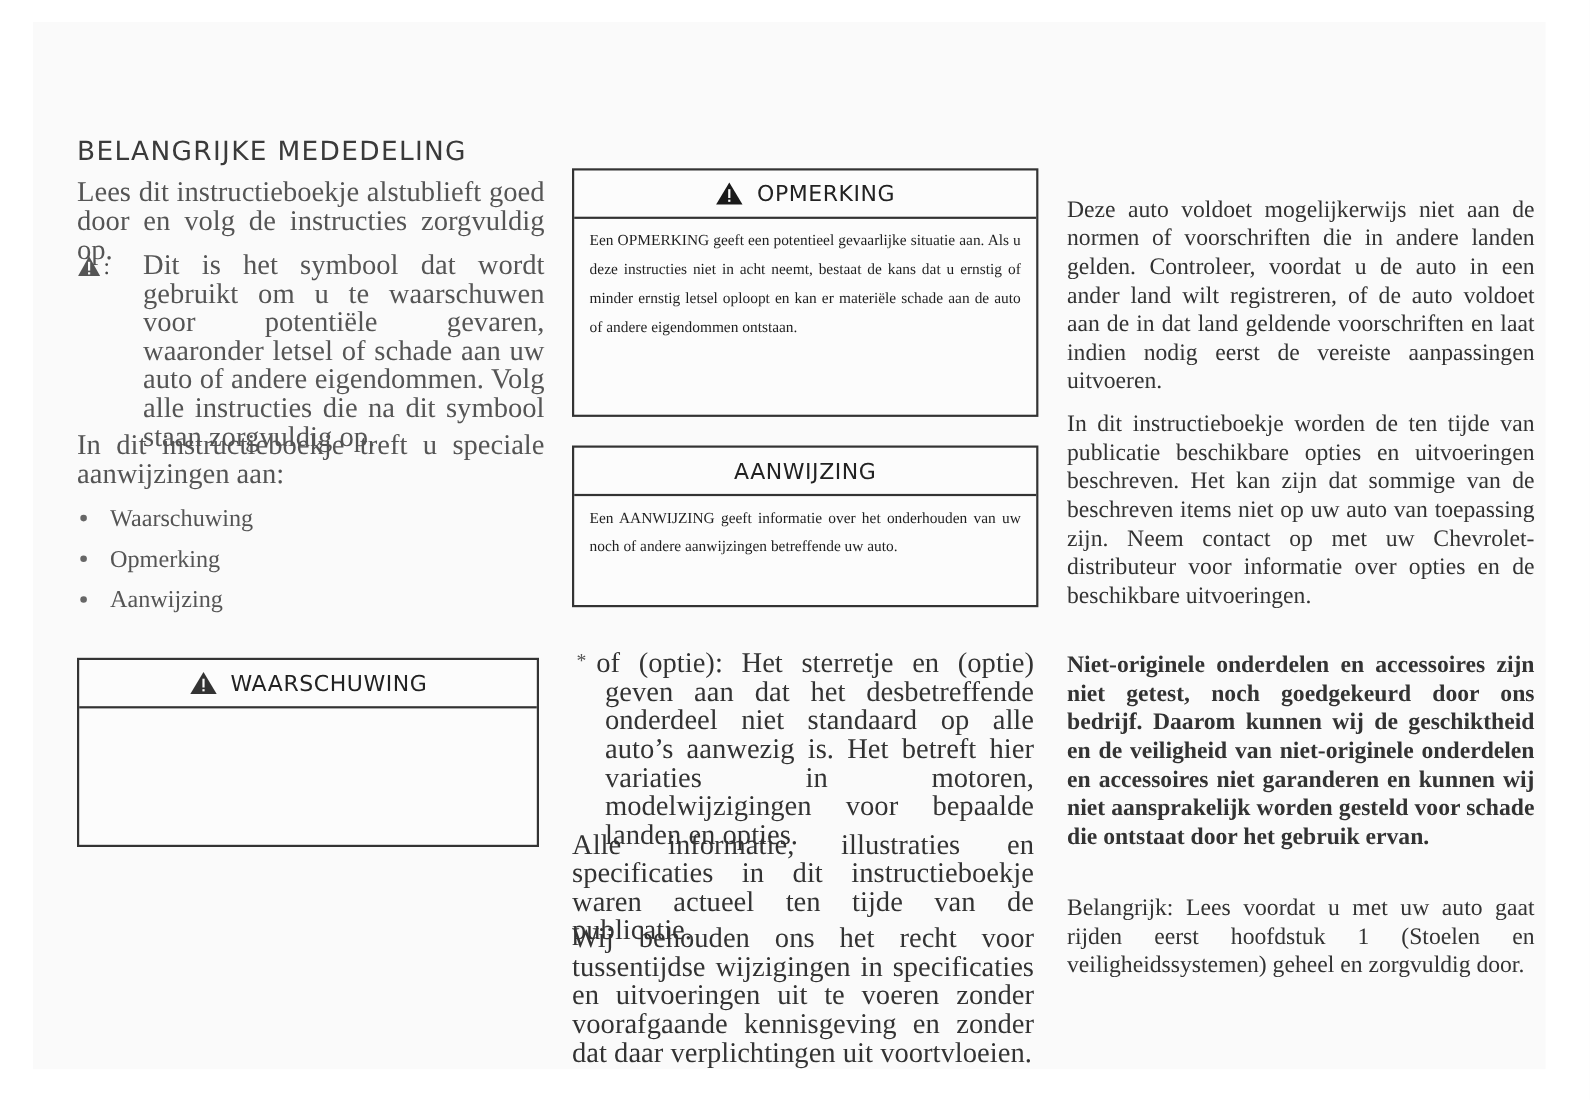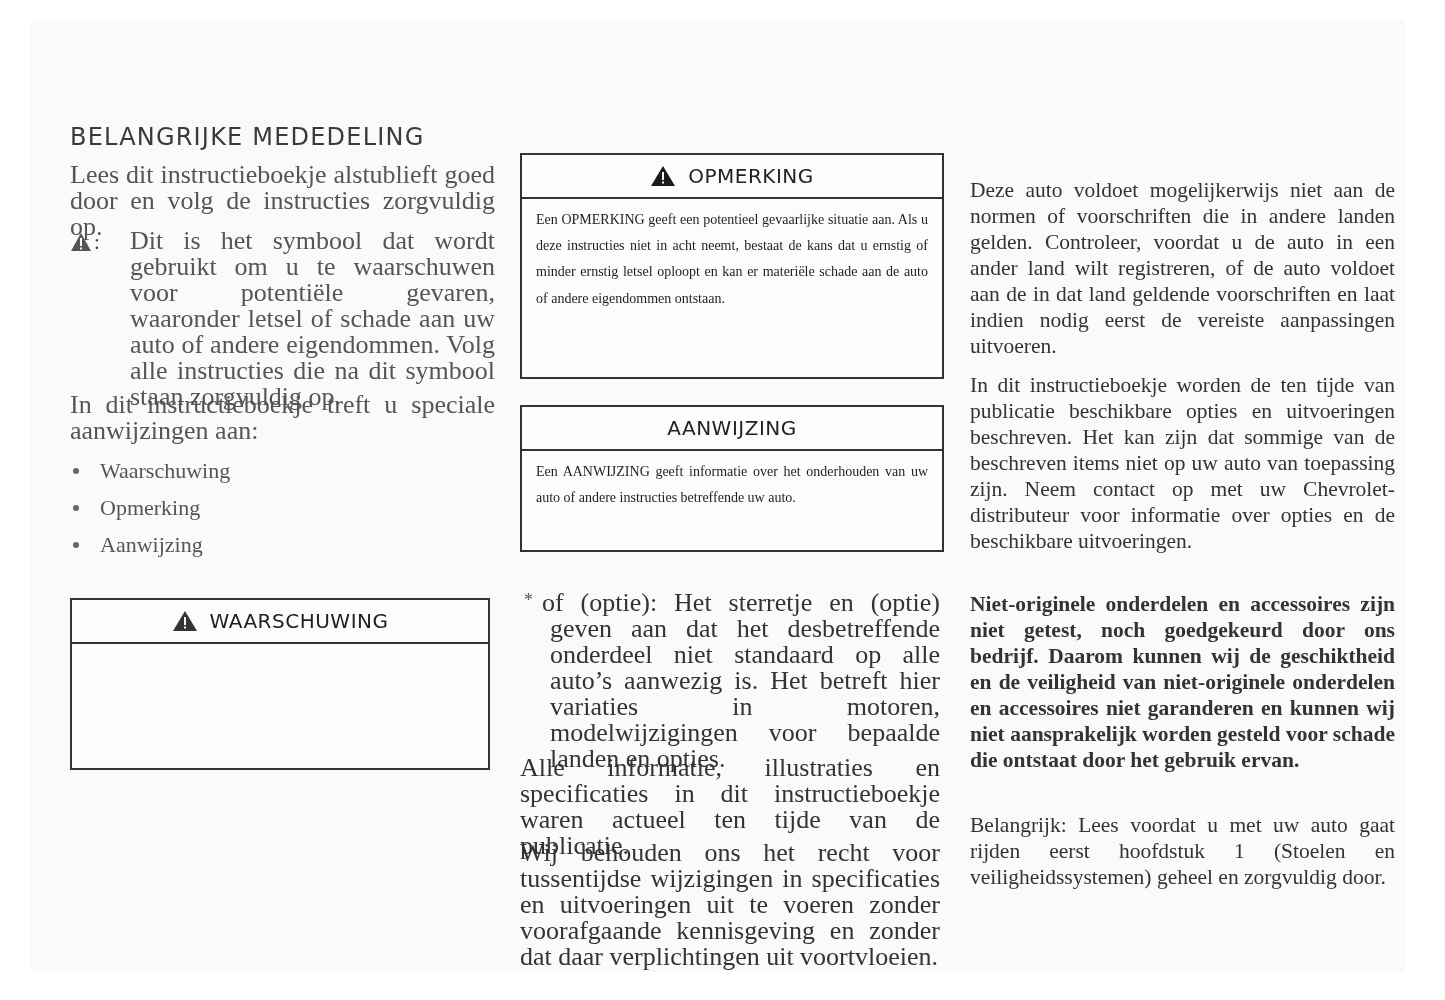--- a/index.html
+++ b/index.html
@@ -164,21 +164,21 @@
         </svg>
         <span>OPMERKING</span>
       </div>
       <div class="box-body">Een OPMERKING geeft een potentieel gevaarlijke situatie aan. Als u deze instructies niet in acht neemt, bestaat de kans dat u ernstig of minder ernstig letsel oploopt en kan er materiële schade aan de auto of andere eigendommen ontstaan.</div>
     </div>
 
     <div class="box box-aanwijzing">
       <div class="box-head">
         <span>AANWIJZING</span>
       </div>
-      <div class="box-body">Een AANWIJZING geeft informatie over het onderhouden van uw auto of andere instructies betreffende uw auto.</div>
+      <div class="box-body">Een AANWIJZING geeft informatie over het onderhouden van uw noch of andere aanwijzingen betreffende uw auto.</div>
     </div>
 
     <div class="footnote">
       <span class="star">*</span>
       <p class="rest" style="text-indent:-8px; margin-left:30px;">of (optie): Het sterretje en (optie) geven aan dat het desbetreffende onderdeel niet standaard op alle auto’s aanwezig is. Het betreft hier variaties in motoren, modelwijzigingen voor bepaalde landen en opties.</p>
     </div>
 
     <p class="alle">Alle informatie, illustraties en specificaties in dit instructieboekje waren actueel ten tijde van de publicatie.</p>
     <p class="wij">Wij behouden ons het recht voor tussentijdse wijzigingen in specificaties en uitvoeringen uit te voeren zonder voorafgaande kennisgeving en zonder dat daar verplichtingen uit voortvloeien.</p>
   </div>

